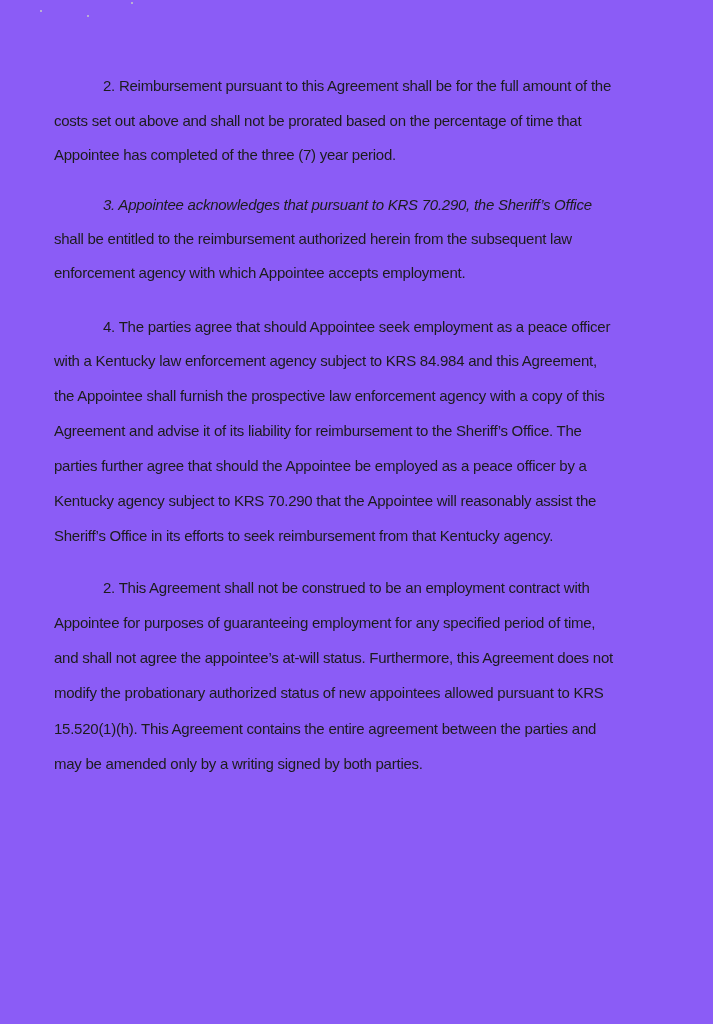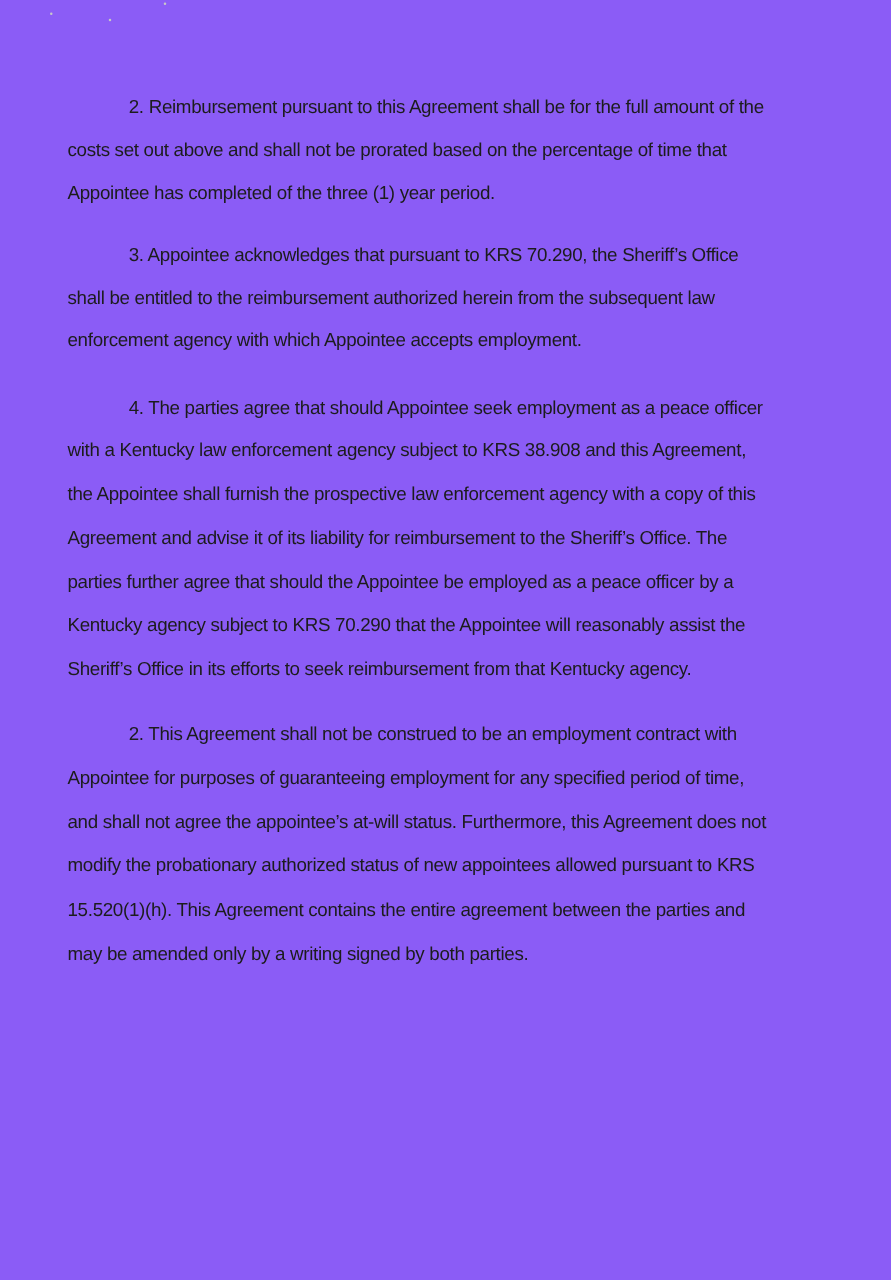--- a/index.html
+++ b/index.html
@@ -23,32 +23,32 @@
 
 <div class="page">
 
   <span class="speck" style="left:40px;top:10px;"></span>
   <span class="speck" style="left:131px;top:2px;"></span>
   <span class="speck" style="left:87px;top:15px;"></span>
 
   <div>
     <div class="line indent" style="top:77px;">2. Reimbursement pursuant to this Agreement shall be for the full amount of the</div>
     <div class="line" style="top:112px;">costs set out above and shall not be prorated based on the percentage of time that</div>
-    <div class="line" style="top:146px;">Appointee has completed of the three (1) year period.</div>
+    <div class="line" style="top:146px;">Appointee has completed of the three (7) year period.</div>
   </div>
 
   <div>
-    <div class="line indent" style="top:196px;">3. Appointee acknowledges that pursuant to KRS 70.290, the Sheriff’s Office</div>
+    <div class="line indent" style="top:196px;font-style:italic;">3. Appointee acknowledges that pursuant to KRS 70.290, the Sheriff’s Office</div>
     <div class="line" style="top:230px;">shall be entitled to the reimbursement authorized herein from the subsequent law</div>
     <div class="line" style="top:264px;">enforcement agency with which Appointee accepts employment.</div>
   </div>
 
   <div>
     <div class="line indent" style="top:318px;">4. The parties agree that should Appointee seek employment as a peace officer</div>
-    <div class="line" style="top:352px;">with a Kentucky law enforcement agency subject to KRS 38.908 and this Agreement,</div>
+    <div class="line" style="top:352px;">with a Kentucky law enforcement agency subject to KRS 84.984 and this Agreement,</div>
     <div class="line" style="top:387px;">the Appointee shall furnish the prospective law enforcement agency with a copy of this</div>
     <div class="line" style="top:422px;">Agreement and advise it of its liability for reimbursement to the Sheriff’s Office. The</div>
     <div class="line" style="top:457px;">parties further agree that should the Appointee be employed as a peace officer by a</div>
     <div class="line" style="top:492px;">Kentucky agency subject to KRS 70.290 that the Appointee will reasonably assist the</div>
     <div class="line" style="top:527px;">Sheriff’s Office in its efforts to seek reimbursement from that Kentucky agency.</div>
   </div>
 
   <div>
     <div class="line indent" style="top:579px;">2. This Agreement shall not be construed to be an employment contract with</div>
     <div class="line" style="top:614px;">Appointee for purposes of guaranteeing employment for any specified period of time,</div>

